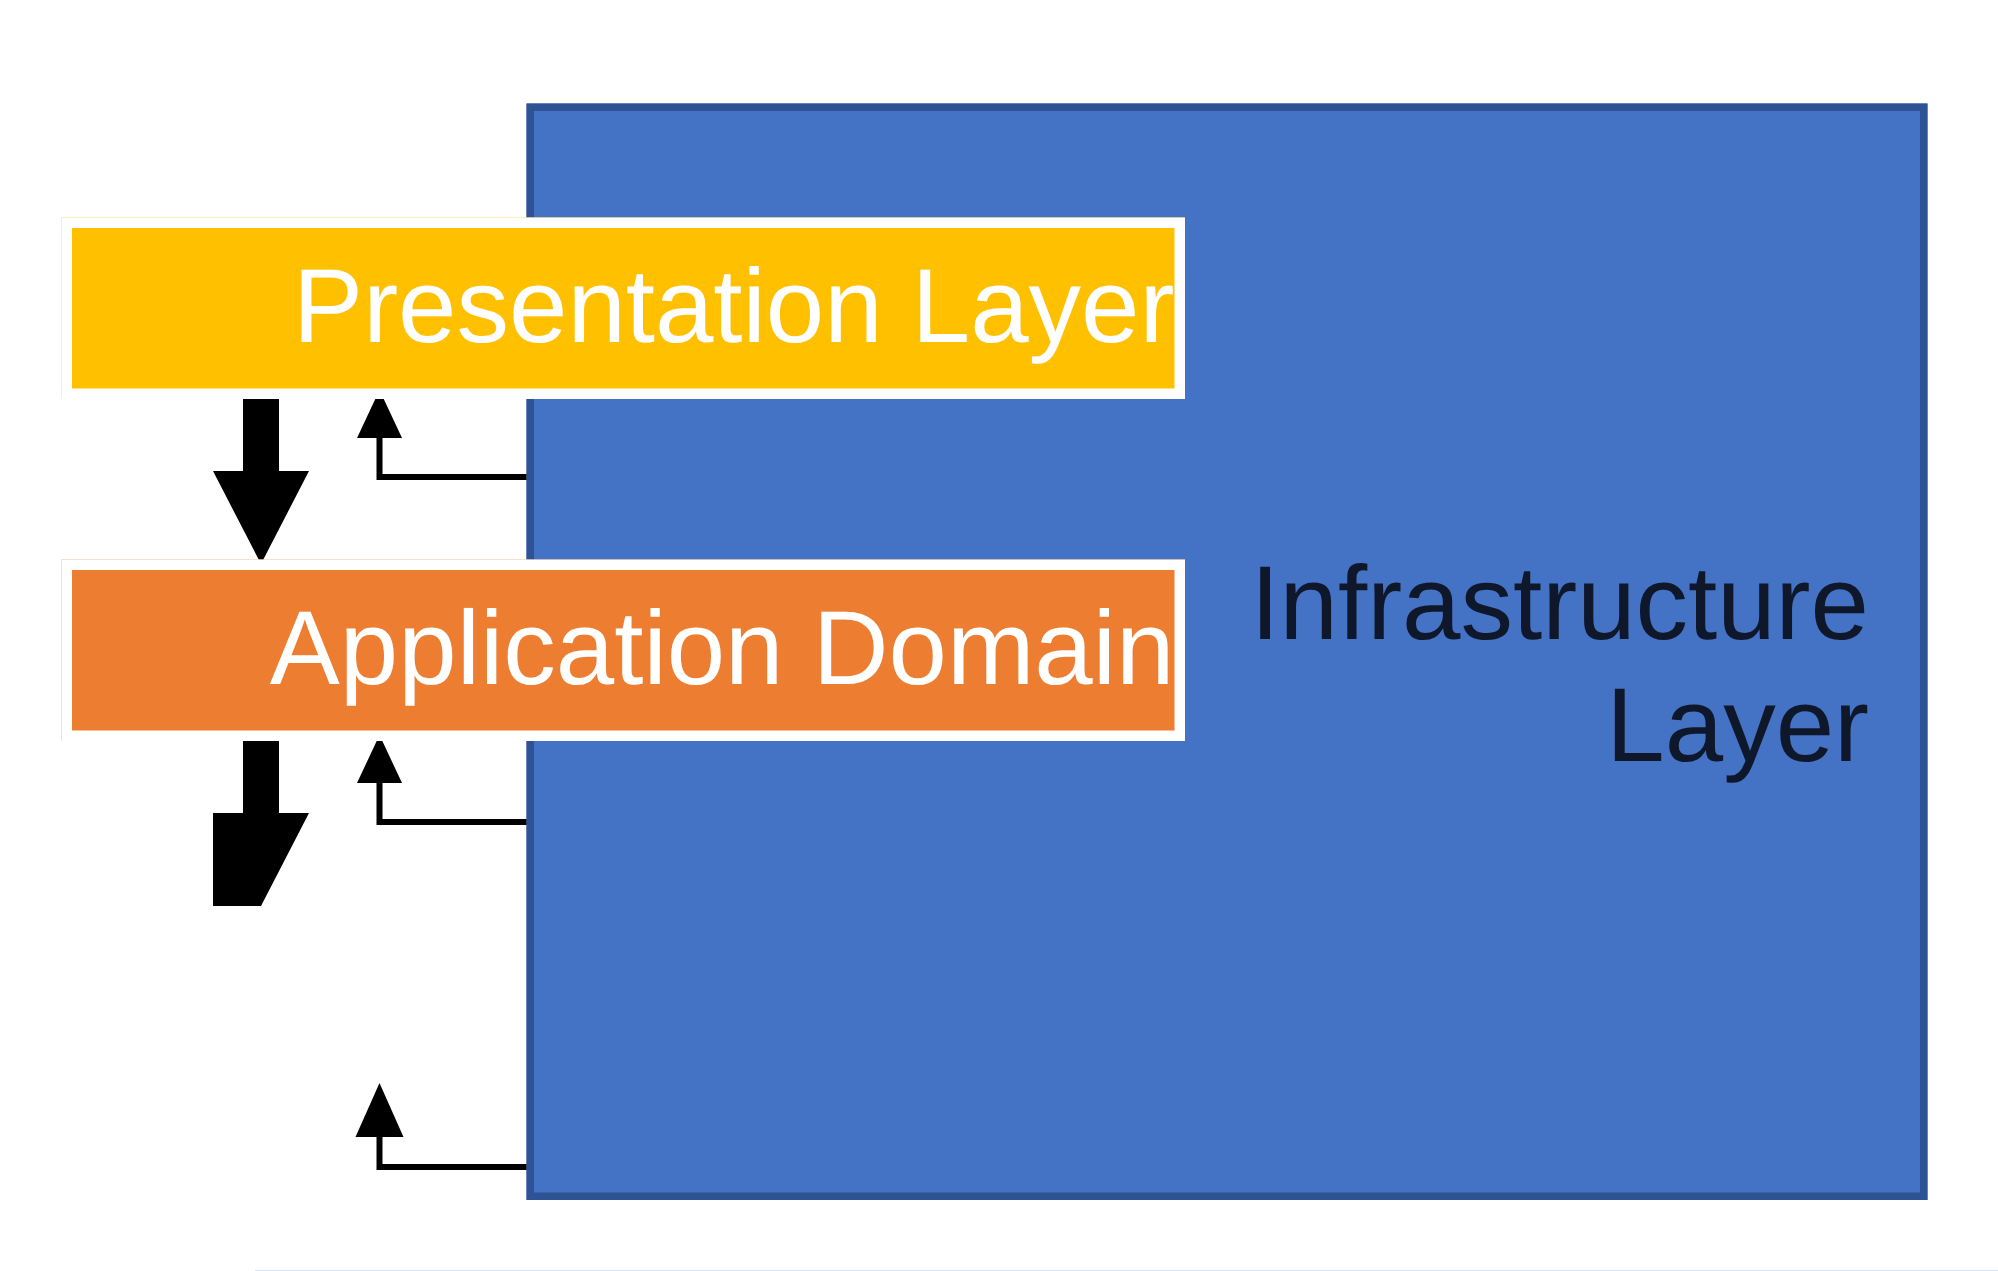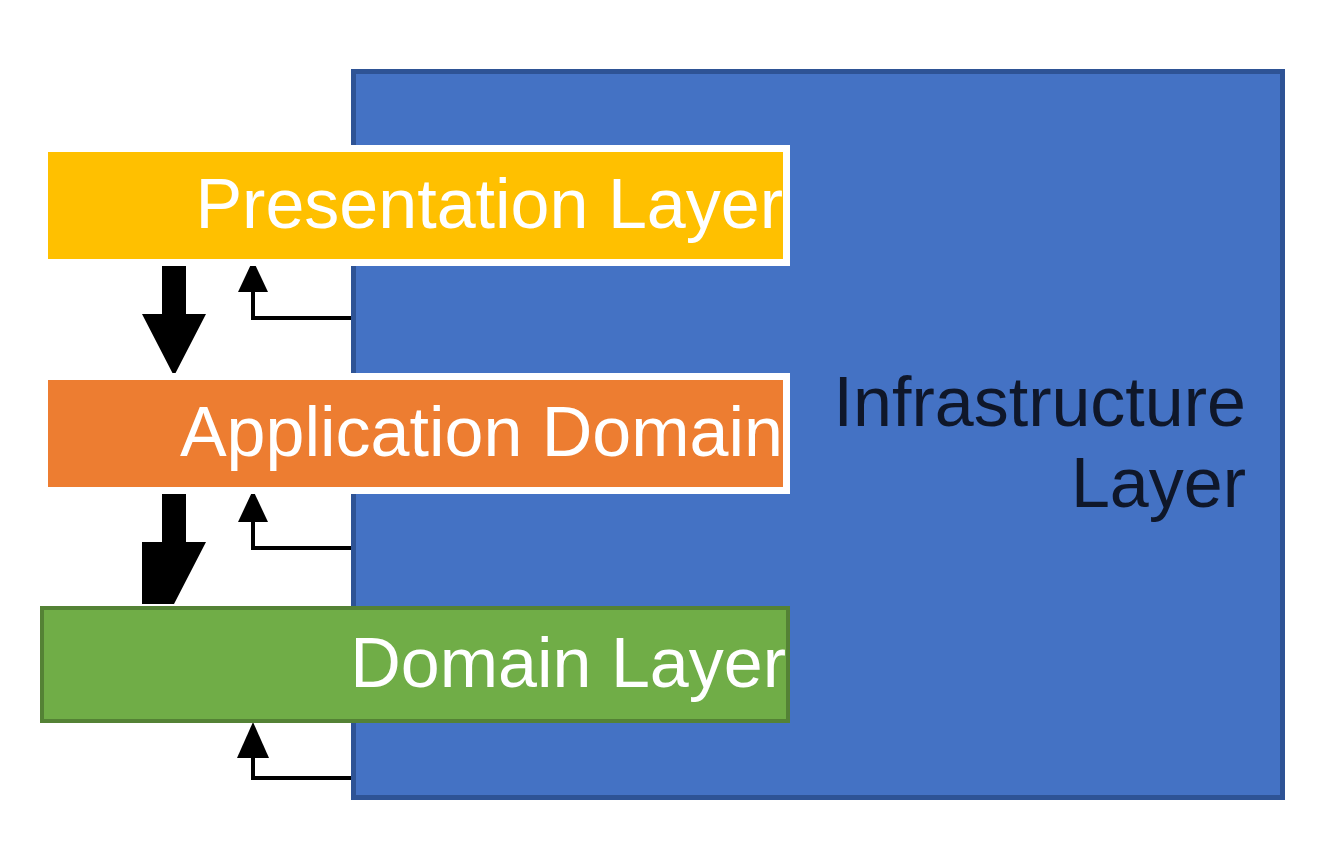--- a/index.html
+++ b/index.html
@@ -146,17 +146,14 @@
   </svg>
 
   <div class="layer-box layer-presentation">
     <span class="layer-label">Presentation Layer</span>
   </div>
 
   <div class="layer-box layer-application">
     <span class="layer-label">Application Domain</span>
   </div>
 
-  <div class="layer-box layer-domain">
-    <span class="layer-label">Domain Layer</span>
-  </div>
 
 </div>
 
 </body></html>

